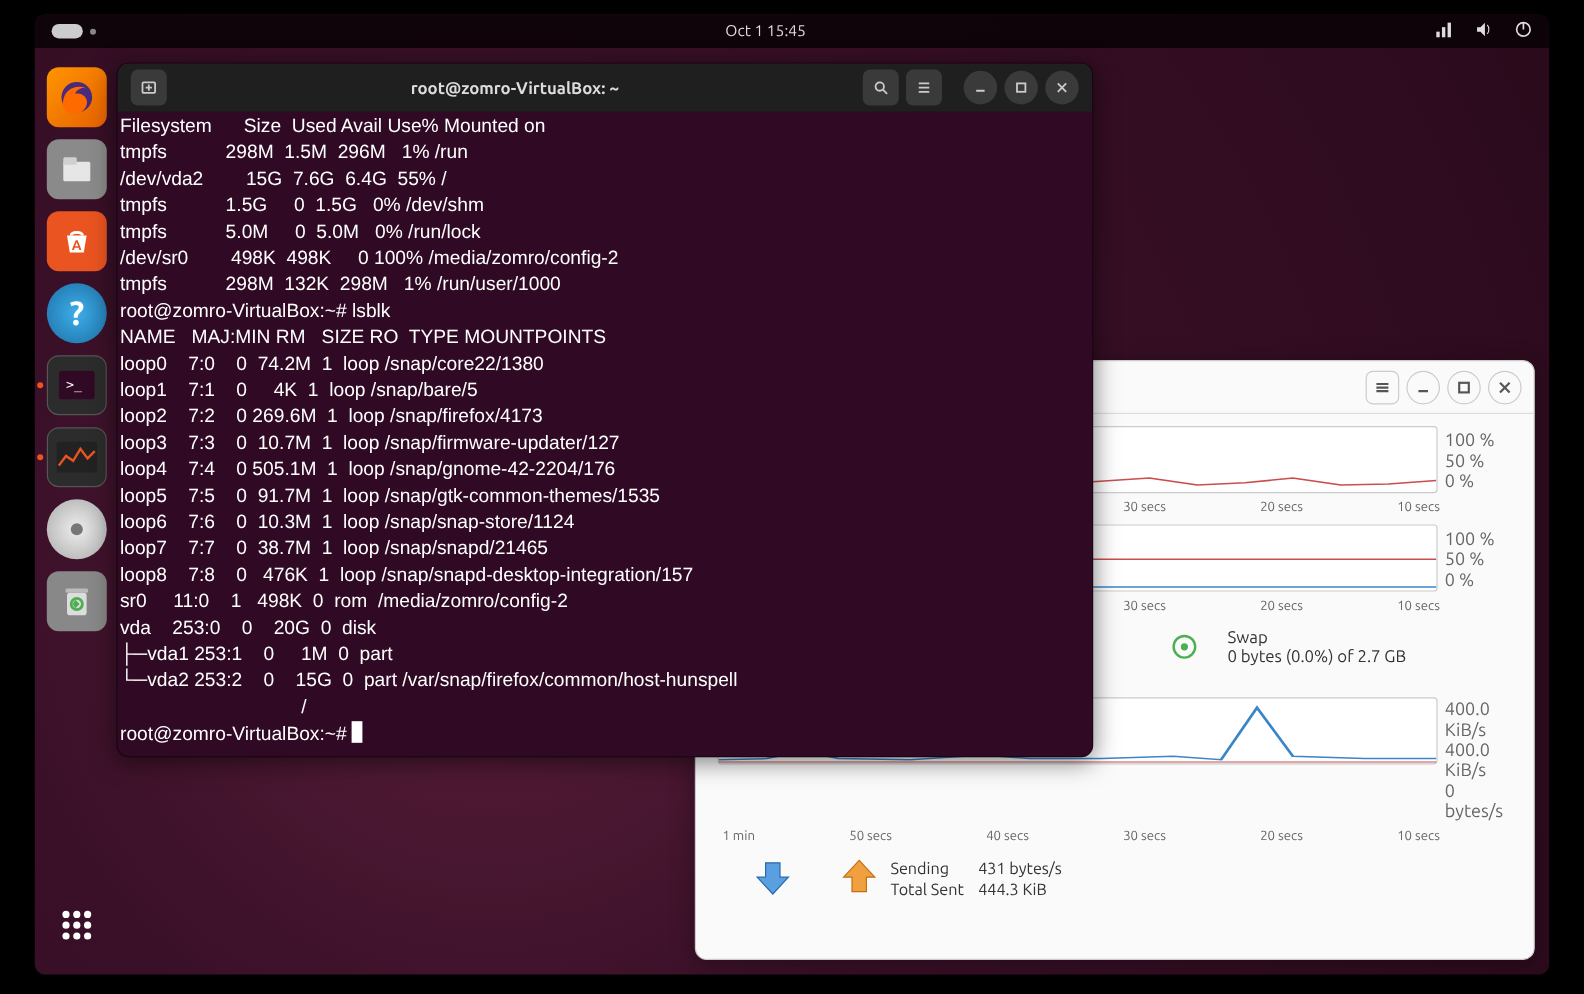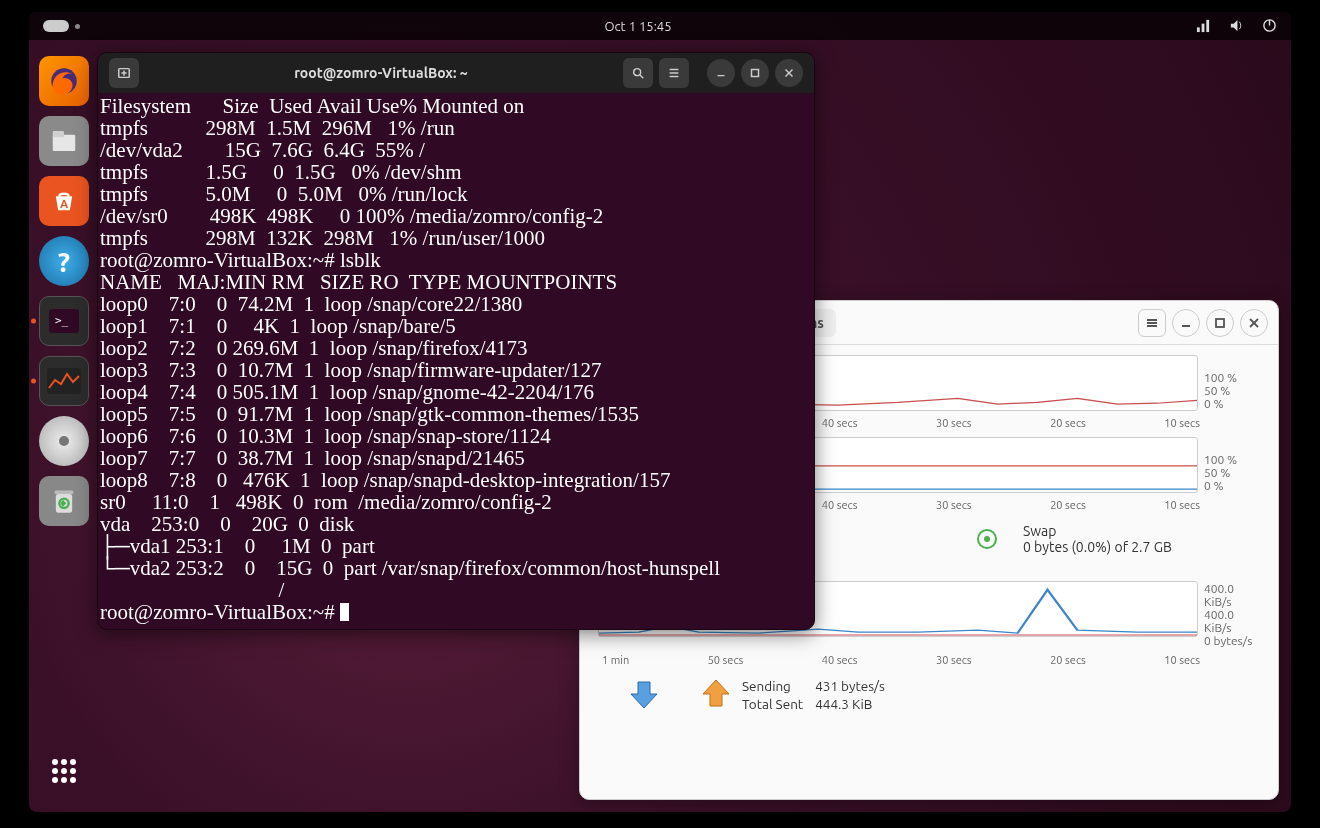--- a/index.html
+++ b/index.html
@@ -17,43 +17,43 @@
   .topbar .right { display:flex; gap:18px; align-items:center; }
   .topbar svg { width:15px; height:15px; fill:#ddd; }
   
   .dock { position:absolute; left:0; top:28px; bottom:0; width:70px; display:flex; flex-direction:column; align-items:center; padding-top:16px; gap:10px; }
   .dock-item { width:50px; height:50px; border-radius:10px; display:flex; align-items:center; justify-content:center; position:relative; }
   .dock-item.active::before { content:""; position:absolute; left:-9px; top:50%; transform:translateY(-50%); width:5px; height:5px; border-radius:50%; background:#e95420; }
   .dock-bottom { position:absolute; bottom:18px; left:0; right:0; display:flex; justify-content:center; }
   .apps-btn { width:46px; height:46px; display:flex; align-items:center; justify-content:center; }
   .tooltip { position:absolute; left:58px; top:50%; transform:translateY(-50%); background:#353535; color:#ddd; padding:4px 10px; border-radius:5px; font-size:13px; white-space:nowrap; border:1px solid #555; }
   
-  .term-win { position:absolute; left:68px; top:40px; width:718px; background:#300a24; border-radius:10px; overflow:hidden; box-shadow:0 4px 20px rgba(0,0,0,0.5); border:1px solid #1a0513;}
+  .term-win { position:absolute; left:68px; top:40px; width:814px; background:#300a24; border-radius:10px; overflow:hidden; box-shadow:0 4px 20px rgba(0,0,0,0.5); border:1px solid #1a0513;}
   .term-header { height:40px; background:#1f1f1f; display:flex; align-items:center; padding:0 8px; }
   .hbtn { width:30px; height:30px; border-radius:6px; background:#3a3a3a; display:flex; align-items:center; justify-content:center; margin:0 3px; }
   .hbtn.round { border-radius:50%; width:28px; height:28px; }
   .hbtn svg { width:14px; height:14px; stroke:#ccc; fill:none; stroke-width:1.7; }
   .term-title { flex:1; text-align:center; color:#ddd; font-size:14px; font-weight:600; }
-  .term-body { padding:2px 0 6px 0; font-family: Liberation Serif, serif; font-size:21px; line-height:22px; color:#fff; white-space:pre; }
+  .term-body { padding:2px 0 6px 0; font-family: Liberation Sans, sans-serif; font-size:16px; line-height:22px; color:#fff; white-space:pre; }
   .term-body .line { padding-left:2px; }
   .cursor { display:inline-block; width:9px; height:18px; background:#fff; vertical-align:-2px; }
   
   .sysmon { position:absolute; right:12px; top:288px; width:700px; height:500px; background:#fafafa; border-radius:10px; border:1px solid #ccc; box-shadow:0 4px 20px rgba(0,0,0,0.3); overflow:hidden; font-size:14px; color:#333; }
   .sm-header { height:44px; border-bottom:1px solid #ddd; display:flex; align-items:center; padding:0 10px; gap:8px; }
   .sm-tab { display:flex; align-items:center; gap:6px; padding:6px 12px; border-radius:6px; color:#555; }
   .sm-tab.active { background:#eee; font-weight:600; }
   .sm-tab svg { width:16px; height:16px; stroke:#555; fill:none; stroke-width:1.5; }
   .sm-right { margin-left:auto; display:flex; gap:6px; }
   .sm-winbtn { width:28px; height:28px; border-radius:50%; border:1px solid #ccc; display:flex; align-items:center; justify-content:center; }
   .sm-winbtn svg { width:12px; height:12px; stroke:#555; fill:none; stroke-width:1.8; }
   .sm-body { padding:10px 18px; }
   .chart-wrap { display:flex; gap:6px; margin-bottom:4px; }
   .chart { flex:1; height:56px; border:1px solid #ccc; border-radius:3px; background:#fff; position:relative; }
   .chart svg { position:absolute; inset:0; width:100%; height:100%; }
-  .yticks { width:56px; display:flex; flex-direction:column; justify-content:flex-end; font-size:12px; color:#666; padding:1px 0; }
+  .yticks { width:56px; display:flex; flex-direction:column; justify-content:center; font-size:15px; color:#666; padding:1px 0; }
   .xticks { display:flex; justify-content:space-between; font-size:11px; color:#666; padding:2px 4px 8px 4px; }
   .stat-row { display:flex; align-items:center; gap:26px; padding:4px 0; }
   .swap-dot { width:20px; height:20px; border:2px solid #4CAF50; border-radius:50%; display:flex; align-items:center; justify-content:center; }
   .swap-dot::after { content:""; width:6px; height:6px; background:#4CAF50; border-radius:50%; }
   .sect-head { display:flex; align-items:center; gap:8px; font-weight:600; margin-top:6px; }
   .chev { display:inline-block; transform:rotate(0deg); }
   .net-stats { display:flex; gap:40px; margin-top:4px; }
   .net-block { display:flex; gap:10px; align-items:flex-start; }
   .arrow-icon { width:32px; height:32px; }
   .net-labels { display:grid; grid-template-columns:auto auto; column-gap:12px; row-gap:2px; font-size:13.5px; }

